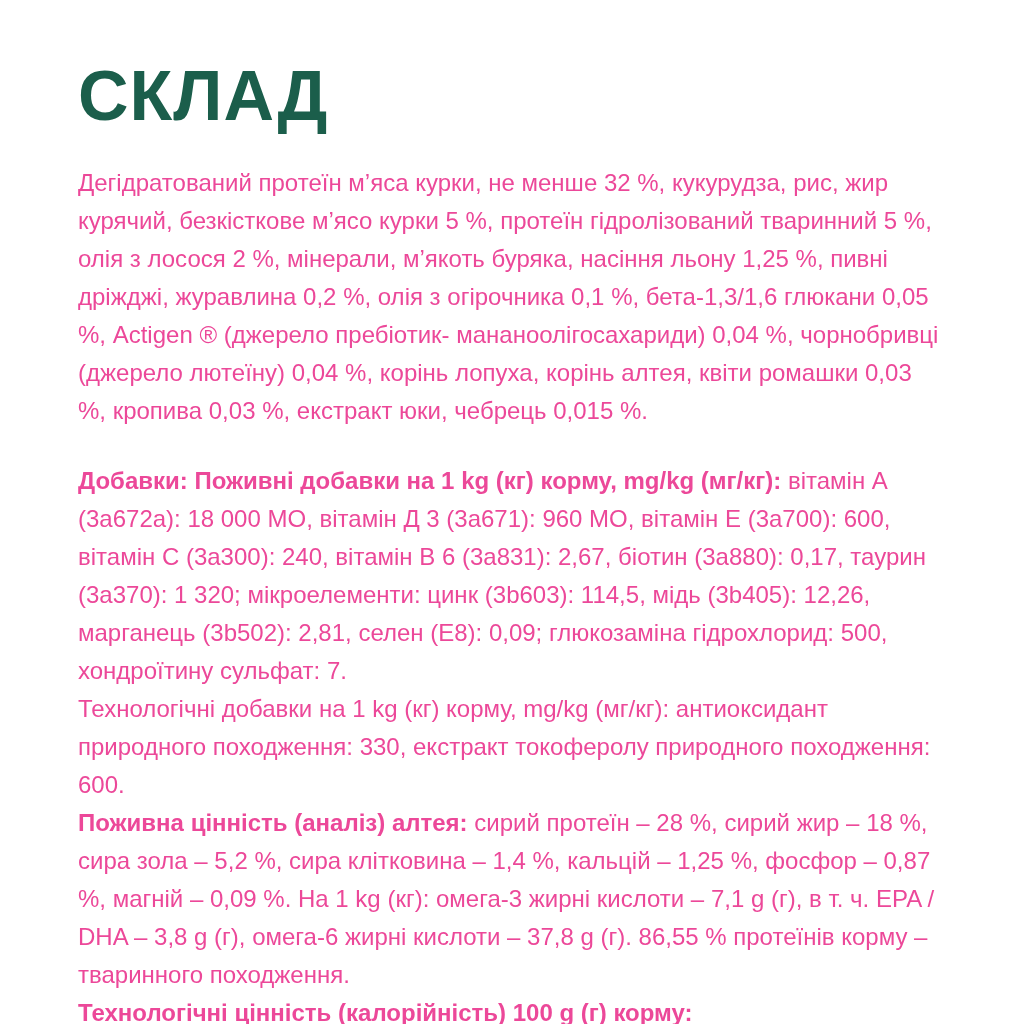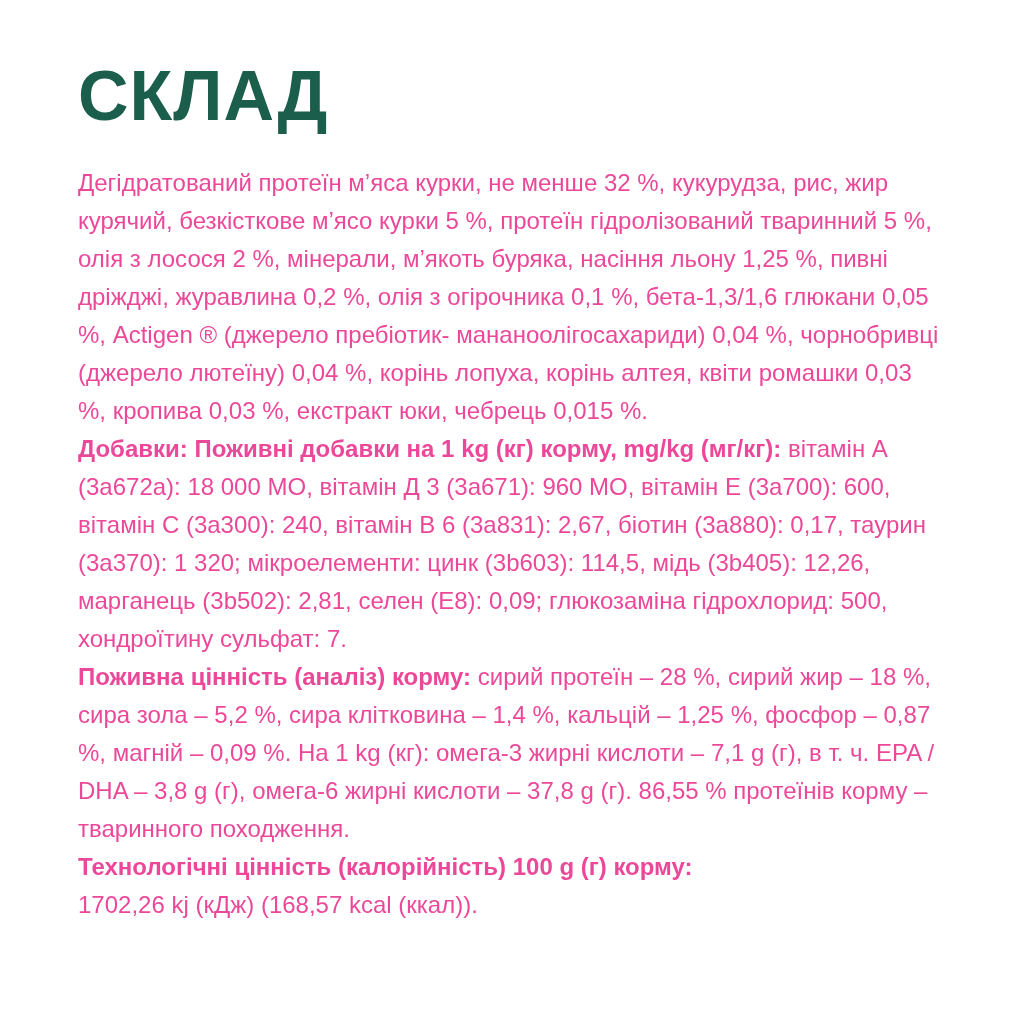--- a/index.html
+++ b/index.html
@@ -22,42 +22,43 @@
     color: #1b5e4b;
     margin: 0 0 30px 0;
     line-height: 1.05;
   }
   .body-text {
     color: #ec4899;
     font-size: 24px;
     line-height: 38px;
   }
   .para { margin: 0; }
-  .para.gap-top { }
+  .para.gap-top { margin-top: 32px; }
   .bold { font-weight: bold; }
 </style>
 </head>
 <body>
 
 <div class="page">
 
   <h1 class="title">СКЛАД</h1>
 
   <div class="body-text">
 
     <p class="para">Дегідратований протеїн м’яса курки, не менше 32 %, кукурудза, рис, жир курячий, безкісткове м’ясо курки 5 %, протеїн гідролізований тваринний 5 %, олія з лосося 2 %, мінерали, м’якоть буряка, насіння льону 1,25 %, пивні дріжджі, журавлина 0,2 %, олія з огірочника 0,1 %, бета-1,3/1,6 глюкани 0,05 %, Actigen ® (джерело пребіотик- мананоолігосахариди) 0,04 %, чорнобривці (джерело лютеїну) 0,04 %, корінь лопуха, корінь алтея, квіти ромашки 0,03 %, кропива 0,03 %, екстракт юки, чебрець 0,015 %.</p>
 
     <p class="para gap-top">
       <span class="bold">Добавки: Поживні добавки на 1 kg (кг) корму, mg/kg (мг/кг):</span>
       <span>вітамін А (3а672а): 18 000 МО, вітамін Д 3 (3а671): 960 МО, вітамін Е (3а700): 600, вітамін С (3а300): 240, вітамін В 6 (3а831): 2,67, біотин (3а880): 0,17, таурин (3а370): 1 320; мікроелементи: цинк (3b603): 114,5, мідь (3b405): 12,26, марганець (3b502): 2,81, селен (Е8): 0,09; глюкозаміна гідрохлорид: 500, хондроїтину сульфат: 7.</span>
     </p>
 
+    <p class="para">Технологічні добавки на 1 kg (кг) корму, mg/kg (мг/кг): антиоксидант природного походження: 330, екстракт токоферолу природного походження: 600.</p>
 
     <p class="para">
-      <span class="bold">Поживна цінність (аналіз) корму:</span>
+      <span class="bold">Поживна цінність (аналіз) алтея:</span>
       <span>сирий протеїн – 28 %, сирий жир – 18 %, сира зола – 5,2 %, сира клітковина – 1,4 %, кальцій – 1,25 %, фосфор – 0,87 %, магній – 0,09 %. На 1 kg (кг): омега-3 жирні кислоти – 7,1 g (г), в т. ч. EPA / DHA – 3,8 g (г), омега-6 жирні кислоти – 37,8 g (г). 86,55 % протеїнів корму – тваринного походження.</span>
     </p>
 
     <p class="para bold">Технологічні цінність (калорійність) 100 g (г) корму:</p>
 
     <p class="para">1702,26 kj (кДж) (168,57 kcal (ккал)).</p>
 
   </div>
 
 </div>

